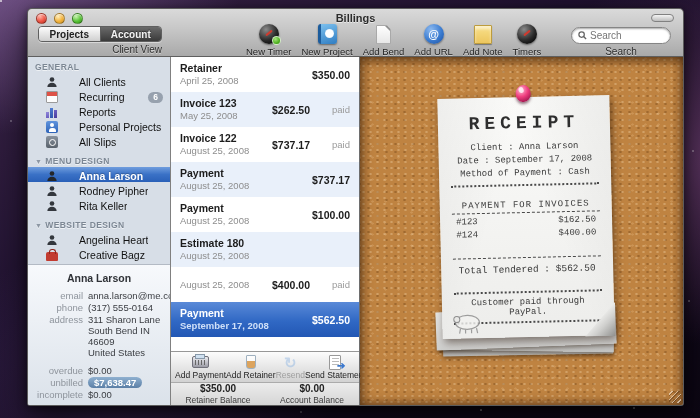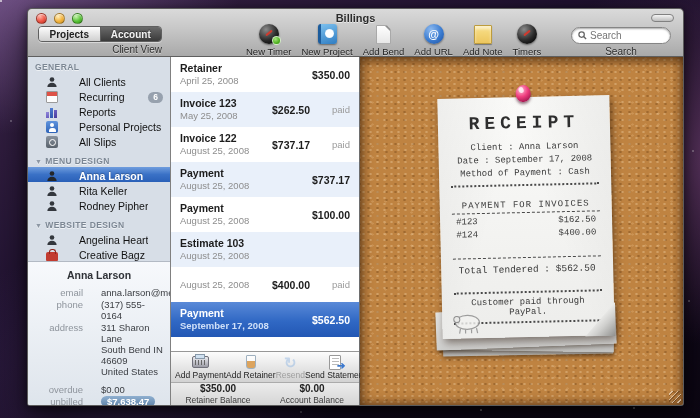--- a/index.html
+++ b/index.html
@@ -97,21 +97,21 @@
   .icon-bluebox{ background:linear-gradient(#5f93dd,#2d63b8); border-radius:2px; }
   .icon-bluebox::before{ content:""; position:absolute; left:4px; top:2px; width:4px; height:4px; border-radius:50%; background:#fff; }
   .icon-bluebox::after{ content:""; position:absolute; left:2.5px; bottom:1.5px; width:7px; height:4px; border-radius:3px 3px 0 0; background:#fff; }
   .icon-slips{ background:linear-gradient(#8a939e,#59626c); border-radius:2px; }
   .icon-slips::before{ content:""; position:absolute; left:2.5px; top:2.5px; width:5px; height:5px; border:1.5px solid #fff; border-radius:50%; }
   .icon-redbag{ background:#c23b30; border-radius:2px 2px 1px 1px; height:9px !important; margin-top:3px; }
   .icon-redbag::before{ content:""; position:absolute; left:3px; top:-3px; width:5px; height:4px; border:1.5px solid #8f261d; border-bottom:none; border-radius:3px 3px 0 0; }
 
   .contact{ margin-top:auto; background:linear-gradient(#f7f9fc,#dbe2ea); border-top:1px solid #b3bac4; padding:7px 5px 4px; font-size:9.5px; }
   .c-name{ text-align:center; font-weight:700; font-size:10.5px; color:#2f3237; margin-bottom:6px; }
-  .crow{ display:flex; gap:18px; margin-bottom:1px; line-height:11px; }
+  .crow{ display:flex; gap:5px; margin-bottom:1px; line-height:11px; }
   .clabel{ width:50px; flex:none; text-align:right; color:#8e949c; }
   .cvalue{ color:#3a3d42; white-space:pre-line; }
   .stats{ margin-top:7px; }
   .pill{ background:linear-gradient(#8fb0d0,#5b7fa6); color:#fff; font-weight:700; border-radius:8px; padding:0 6px; display:inline-block; line-height:11px; }
 
   
   .list-col{ width:190px; flex:none; background:#fff; border-left:1px solid #808080; border-right:1px solid #6e6e6e; display:flex; flex-direction:column; }
   .rows{ flex:1; display:flex; flex-direction:column; min-height:0; }
   .inv-row{ height:35px; flex:none; display:flex; align-items:center; padding:0 9px; }
   .inv-row.alt{ background:#e9f0fa; }
@@ -315,30 +315,30 @@
             </span>
           <span class="nlabel">Anna Larson</span>
         </div>
         <div class="nav-item">
           <span class="si">
               <svg class="svg-person" viewBox="0 0 16 16">
                 <circle cx="8" cy="4.6" r="3.1" fill="#33373d"></circle>
                 <path d="M1.8 14.6c0-3.4 2.8-5.6 6.2-5.6s6.2 2.2 6.2 5.6z" fill="#33373d"></path>
               </svg>
             </span>
-          <span class="nlabel">Rita Keller</span>
+          <span class="nlabel">Rodney Pipher</span>
         </div>
         <div class="nav-item">
           <span class="si">
               <svg class="svg-person" viewBox="0 0 16 16">
                 <circle cx="8" cy="4.6" r="3.1" fill="#33373d"></circle>
                 <path d="M1.8 14.6c0-3.4 2.8-5.6 6.2-5.6s6.2 2.2 6.2 5.6z" fill="#33373d"></path>
               </svg>
             </span>
-          <span class="nlabel">Rodney Pipher</span>
+          <span class="nlabel">Rita Keller</span>
         </div>
 
         <div class="sec-header mt">
             <span class="disc">▼</span>
             <span>WEBSITE DESIGN</span>
           </div>
         <div class="nav-item">
           <span class="si">
               <svg class="svg-person" viewBox="0 0 16 16">
                 <circle cx="8" cy="4.6" r="3.1" fill="#33373d"></circle>
@@ -422,21 +422,21 @@
         </div>
         <div class="inv-row">
           <div class="titles">
               <div class="inv-title">Payment</div>
               <div class="inv-date">August 25, 2008</div>
             </div>
           <div class="inv-amount">$100.00</div>
         </div>
         <div class="inv-row alt">
           <div class="titles">
-              <div class="inv-title">Estimate 103</div>
+              <div class="inv-title">Estimate 180</div>
               <div class="inv-date">August 25, 2008</div>
             </div>
           <div class="inv-amount"></div>
         </div>
         <div class="inv-row">
           <div class="titles">
               <div class="inv-date">August 25, 2008</div>
             </div>
           <div class="inv-amount">$400.00</div>
           <div class="inv-status">paid</div>

